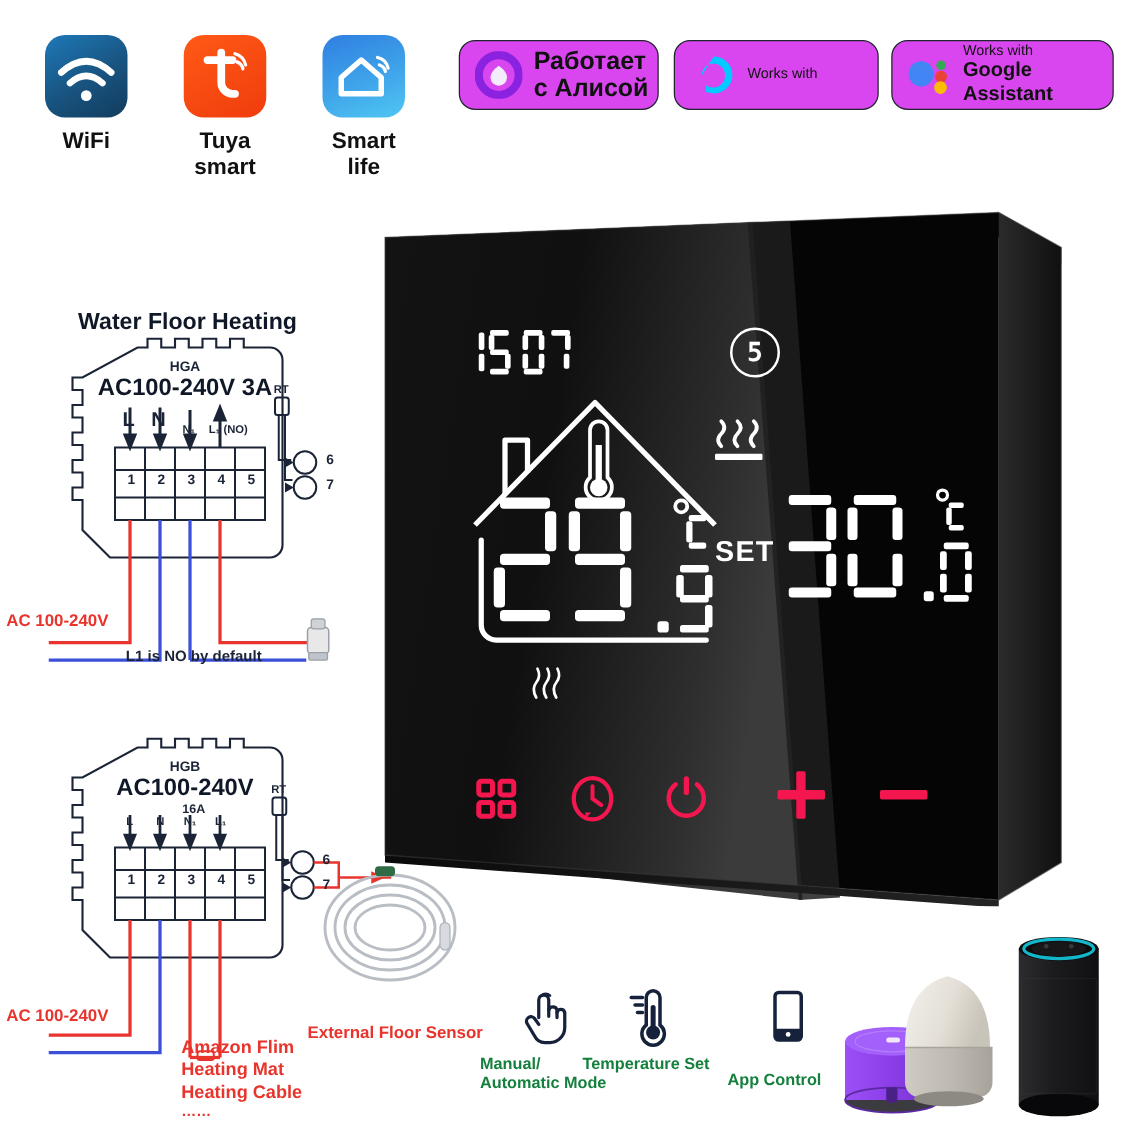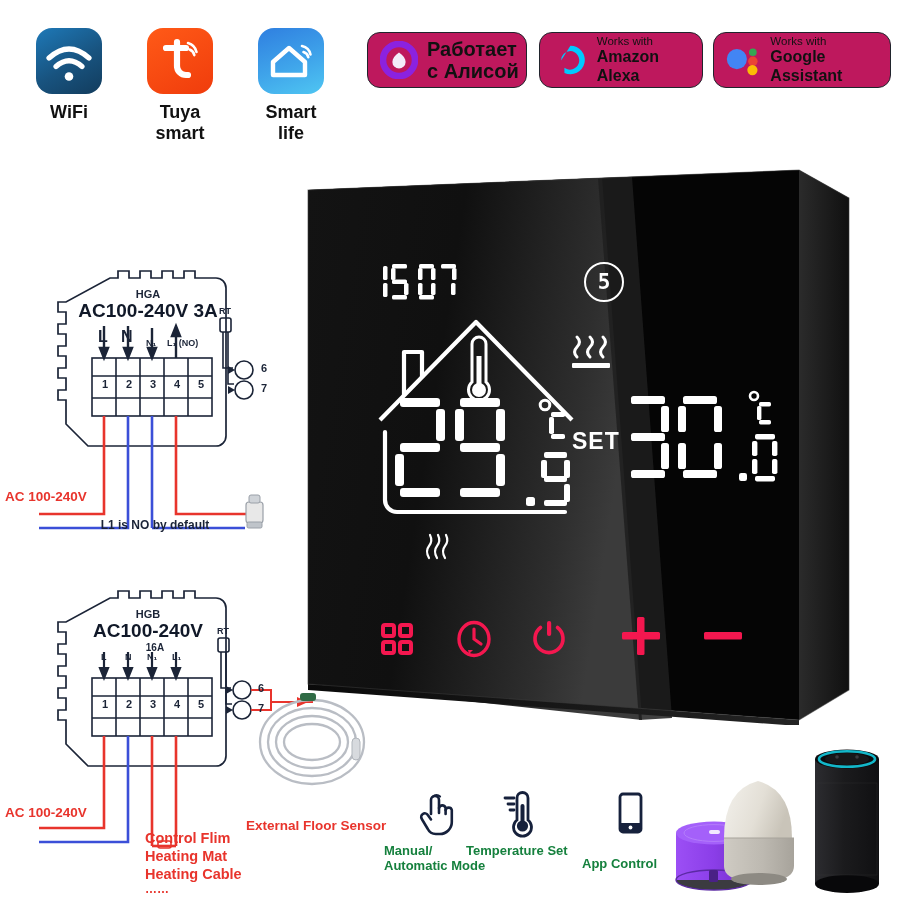--- a/index.html
+++ b/index.html
@@ -8,21 +8,21 @@
   .abs{position:absolute;}
 
   
   .tile{width:66px;height:66px;border-radius:16px;position:relative;overflow:hidden;}
   .tile-wifi{background:linear-gradient(150deg,#1e79b8 0%,#18537f 55%,#123c5d 100%);}
   .tile-tuya{background:linear-gradient(150deg,#ff5a17 0%,#f03c0c 100%);}
   .tile-life{background:linear-gradient(160deg,#2f7fe0 0%,#3fa4ea 55%,#4fc6f2 100%);}
   .tile-cap{position:absolute;width:100%;text-align:center;font-size:18px;font-weight:600;color:#111;top:74px;left:0;}
 
   
-  .badge{border:1.6px solid #20242c;border-radius:13px;background:#be185d;
+  .badge{border:1.6px solid #20242c;border-radius:13px;background:#d946ef;
          display:flex;align-items:center;box-sizing:border-box;}
   .badge-txt1{font-size:11.5px;color:#111;line-height:1.15;}
   .badge-txt2{font-size:16px;color:#111;font-weight:600;line-height:1.15;}
   .badge-big{font-size:20px;font-weight:700;color:#111;line-height:1.12;}
 
   
   .wd-title{font-size:18.5px;font-weight:700;color:#101828;text-align:center;}
   .wd-sub-s{font-size:11px;font-weight:700;color:#1b2437;text-align:center;}
   .wd-sub-b{font-size:19px;font-weight:700;color:#101828;text-align:center;}
   .red-txt{color:#e8342c;font-weight:700;}
@@ -91,38 +91,38 @@
     <div class="badge-big">с Алисой</div>
   </div>
 </div>
 
 <div class="badge abs" style="left:539px;top:32px;width:164px;height:56px;padding-left:13px;">
   <svg width="36" height="36" viewBox="0 0 36 36">
     <path d="M18 3.2 a14.8 14.8 0 1 1 -6.2 28.2 l0 -5.3 a9.6 9.6 0 1 0 6.2 -17.3 a9.6 9.6 0 0 0 -9.6 9.6" fill="#00caff"></path>
   </svg>
   <div style="margin-left:9px;">
     <div class="badge-txt1">Works with</div>
-    <div class="badge-txt2">Amazon Alexa</div>
   </div>
 </div>
 
 <div class="badge abs" style="left:713px;top:32px;width:178px;height:56px;padding-left:11px;">
   <svg width="42" height="34" viewBox="0 0 42 34">
     <circle cx="13" cy="16" r="11" fill="#4285f4"></circle>
     <circle cx="30.5" cy="8.5" r="4.2" fill="#34a853"></circle>
     <circle cx="30.5" cy="18.5" r="5.2" fill="#ea4335"></circle>
     <circle cx="30" cy="28" r="5.6" fill="#fbbc05"></circle>
   </svg>
   <div style="margin-left:7px;">
     <div class="badge-txt1">Works with</div>
     <div class="badge-txt2">Google Assistant</div>
   </div>
 </div>
 
 <div class="abs" style="left:0;top:246px;width:300px;height:290px;">
+  <div class="wd-title abs" style="left:0;top:0;width:300px;">Water Floor Heating</div>
 
   <svg width="300" height="270" viewBox="0 0 300 270" style="position:absolute;left:0;top:20px;">
 
     <path d="M110 12 h8 v-7 h11 v7 h11 v-7 h11 v7 h11 v-7 h11 v7 h11 v-7 h11 v7 h21
              a10 10 0 0 1 10 10 v148 a10 10 0 0 1 -10 10 h-128 l-22 -22 v-24 h-8 v-10 h8
              v-12 h-8 v-10 h8 v-12 h-8 v-10 h8 v-12 h-8 v-10 h8 v-12 h-8 v-10 h8 z" fill="none" stroke="#1b2437" stroke-width="1.7"></path>
 
     <g stroke="#1b2437" stroke-width="1.6" fill="none">
       <rect x="92" y="92" width="120" height="58"></rect>
       <line x1="92" y1="110" x2="212" y2="110"></line>
@@ -264,21 +264,21 @@
   <div class="term-num abs" style="left:120px;top:132px;width:18px;">2</div>
   <div class="term-num abs" style="left:144px;top:132px;width:18px;">3</div>
   <div class="term-num abs" style="left:168px;top:132px;width:18px;">4</div>
   <div class="term-num abs" style="left:192px;top:132px;width:18px;">5</div>
   <div class="term-num abs" style="left:254px;top:116px;width:14px;">6</div>
   <div class="term-num abs" style="left:254px;top:136px;width:14px;">7</div>
 
   <div class="red-txt abs" style="left:5px;top:239px;font-size:13.5px;">AC 100-240V</div>
 
   <div class="abs" style="left:145px;top:263px;">
-    <div class="red-txt" style="font-size:14.5px;line-height:1.25;">Control Flim</div>
+    <div class="red-txt" style="font-size:14.5px;line-height:1.25;">Amazon Flim</div>
     <div class="red-txt" style="font-size:14.5px;line-height:1.25;">Heating Mat</div>
     <div class="red-txt" style="font-size:14.5px;line-height:1.25;">Heating Cable</div>
     <div class="red-txt" style="font-size:12px;line-height:1;">……</div>
   </div>
 
   <div class="red-txt abs" style="left:246px;top:252px;font-size:13.5px;white-space:nowrap;">External Floor Sensor</div>
 </div>
 
 <div class="abs" id="thermo">
 

